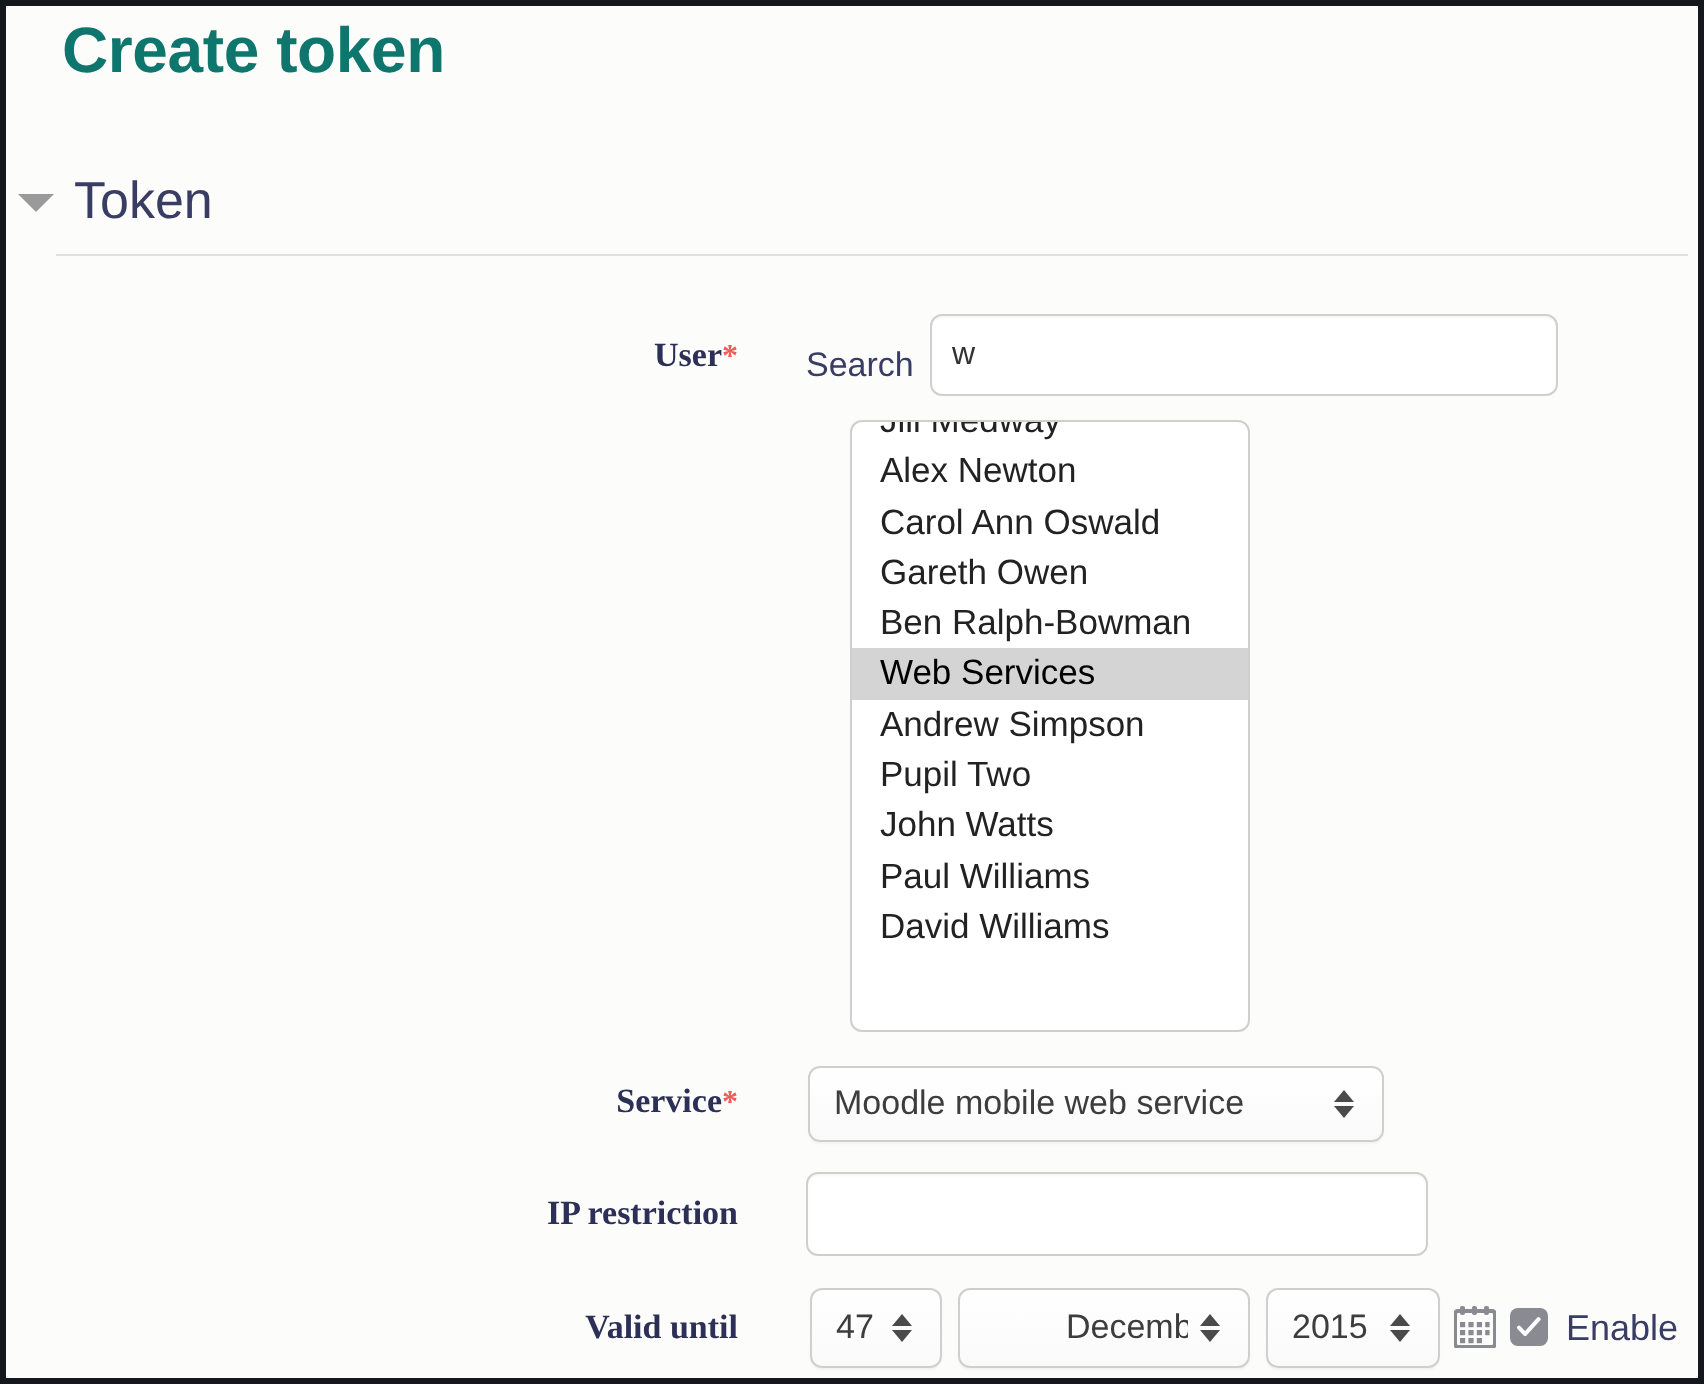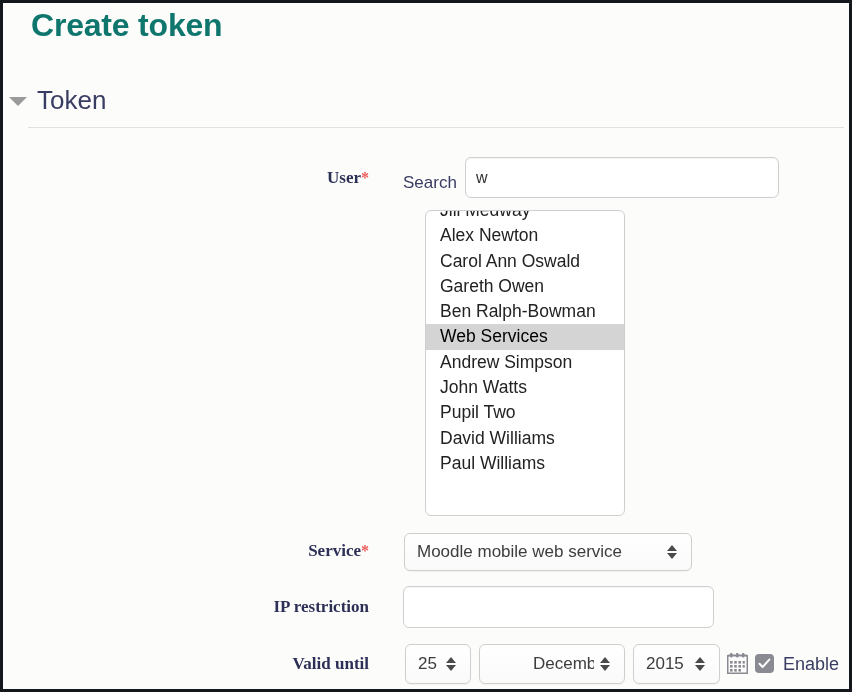--- a/index.html
+++ b/index.html
@@ -237,24 +237,24 @@
 
   <div class="listbox">
     <div class="listbox-inner">
       <div class="list-option">Jill Medway</div>
       <div class="list-option">Alex Newton</div>
       <div class="list-option">Carol Ann Oswald</div>
       <div class="list-option">Gareth Owen</div>
       <div class="list-option">Ben Ralph-Bowman</div>
       <div class="list-option selected">Web Services</div>
       <div class="list-option">Andrew Simpson</div>
+      <div class="list-option">Pupil Two</div>
       <div class="list-option">John Watts</div>
-      <div class="list-option">Pupil Two</div>
+      <div class="list-option">Paul Williams</div>
       <div class="list-option">David Williams</div>
-      <div class="list-option">Paul Williams</div>
     </div>
   </div>
 
   <div class="form-label" style="left:230px; top:538px; width:136px;">
     <span>Service</span><span class="req-star">*</span>
   </div>
 
   <div class="select-box" id="service-select">
     <div class="select-text">Moodle mobile web service</div>
     <div class="stepper-arrows">
@@ -267,21 +267,21 @@
     <span>IP restriction</span>
   </div>
 
   <input class="text-input" id="ip-input" type="text" value="" style="">
 
   <div class="form-label" style="left:198px; top:651px; width:168px;">
     <span>Valid until</span>
   </div>
 
   <div class="select-box" id="day-select">
-    <div class="select-text">25</div>
+    <div class="select-text">47</div>
     <div class="stepper-arrows">
       <div class="arrow-up"></div>
         <div class="arrow-down"></div>
     </div>
   </div>
 
   <div class="select-box" id="month-select">
     <div class="select-text">December</div>
     <div class="stepper-arrows">
       <div class="arrow-up"></div>

